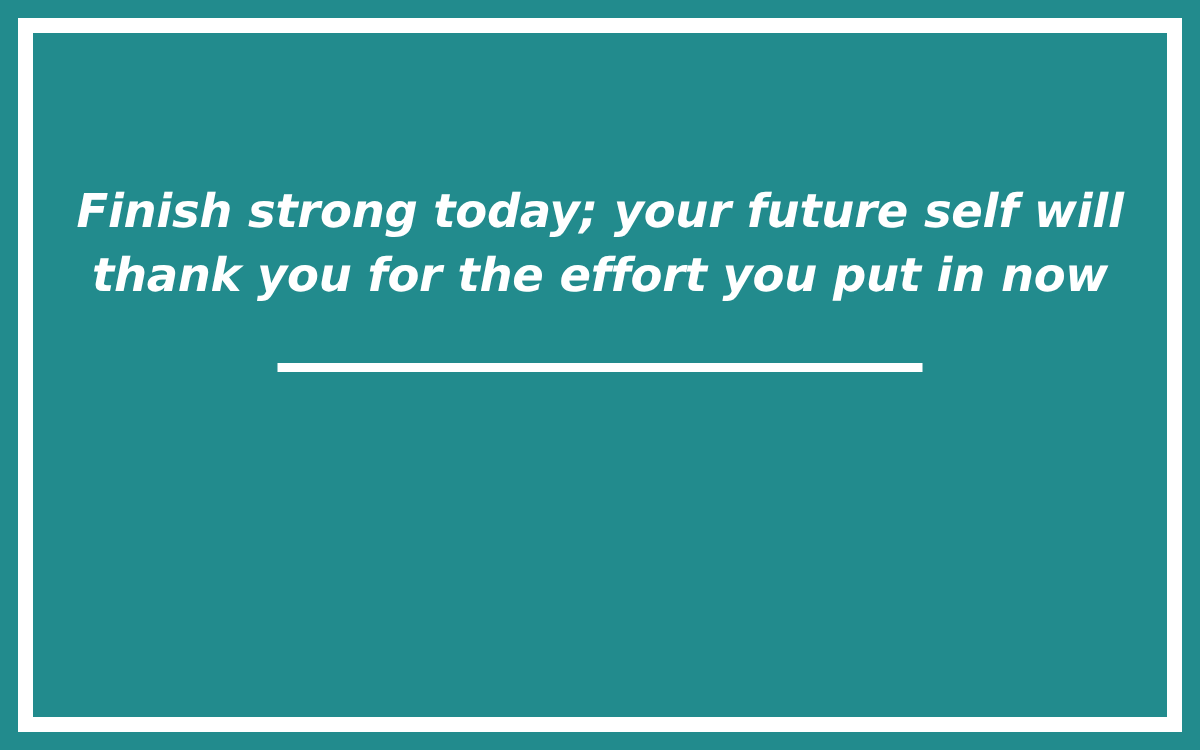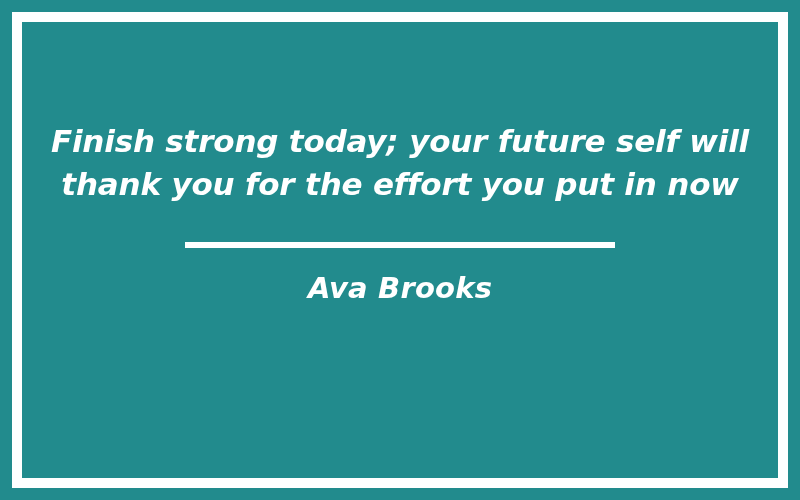--- a/index.html
+++ b/index.html
@@ -88,17 +88,16 @@
 
   <div id="card-frame"></div>
 
   <div id="content-stack">
 
     <p id="quote-text">Finish strong today; your future self will
 thank you for the effort you put in now</p>
 
     <div id="quote-divider"></div>
 
-    <p id="author-name">Ava Brooks</p>
 
   </div>
 
 </div>
 
 </body></html>

